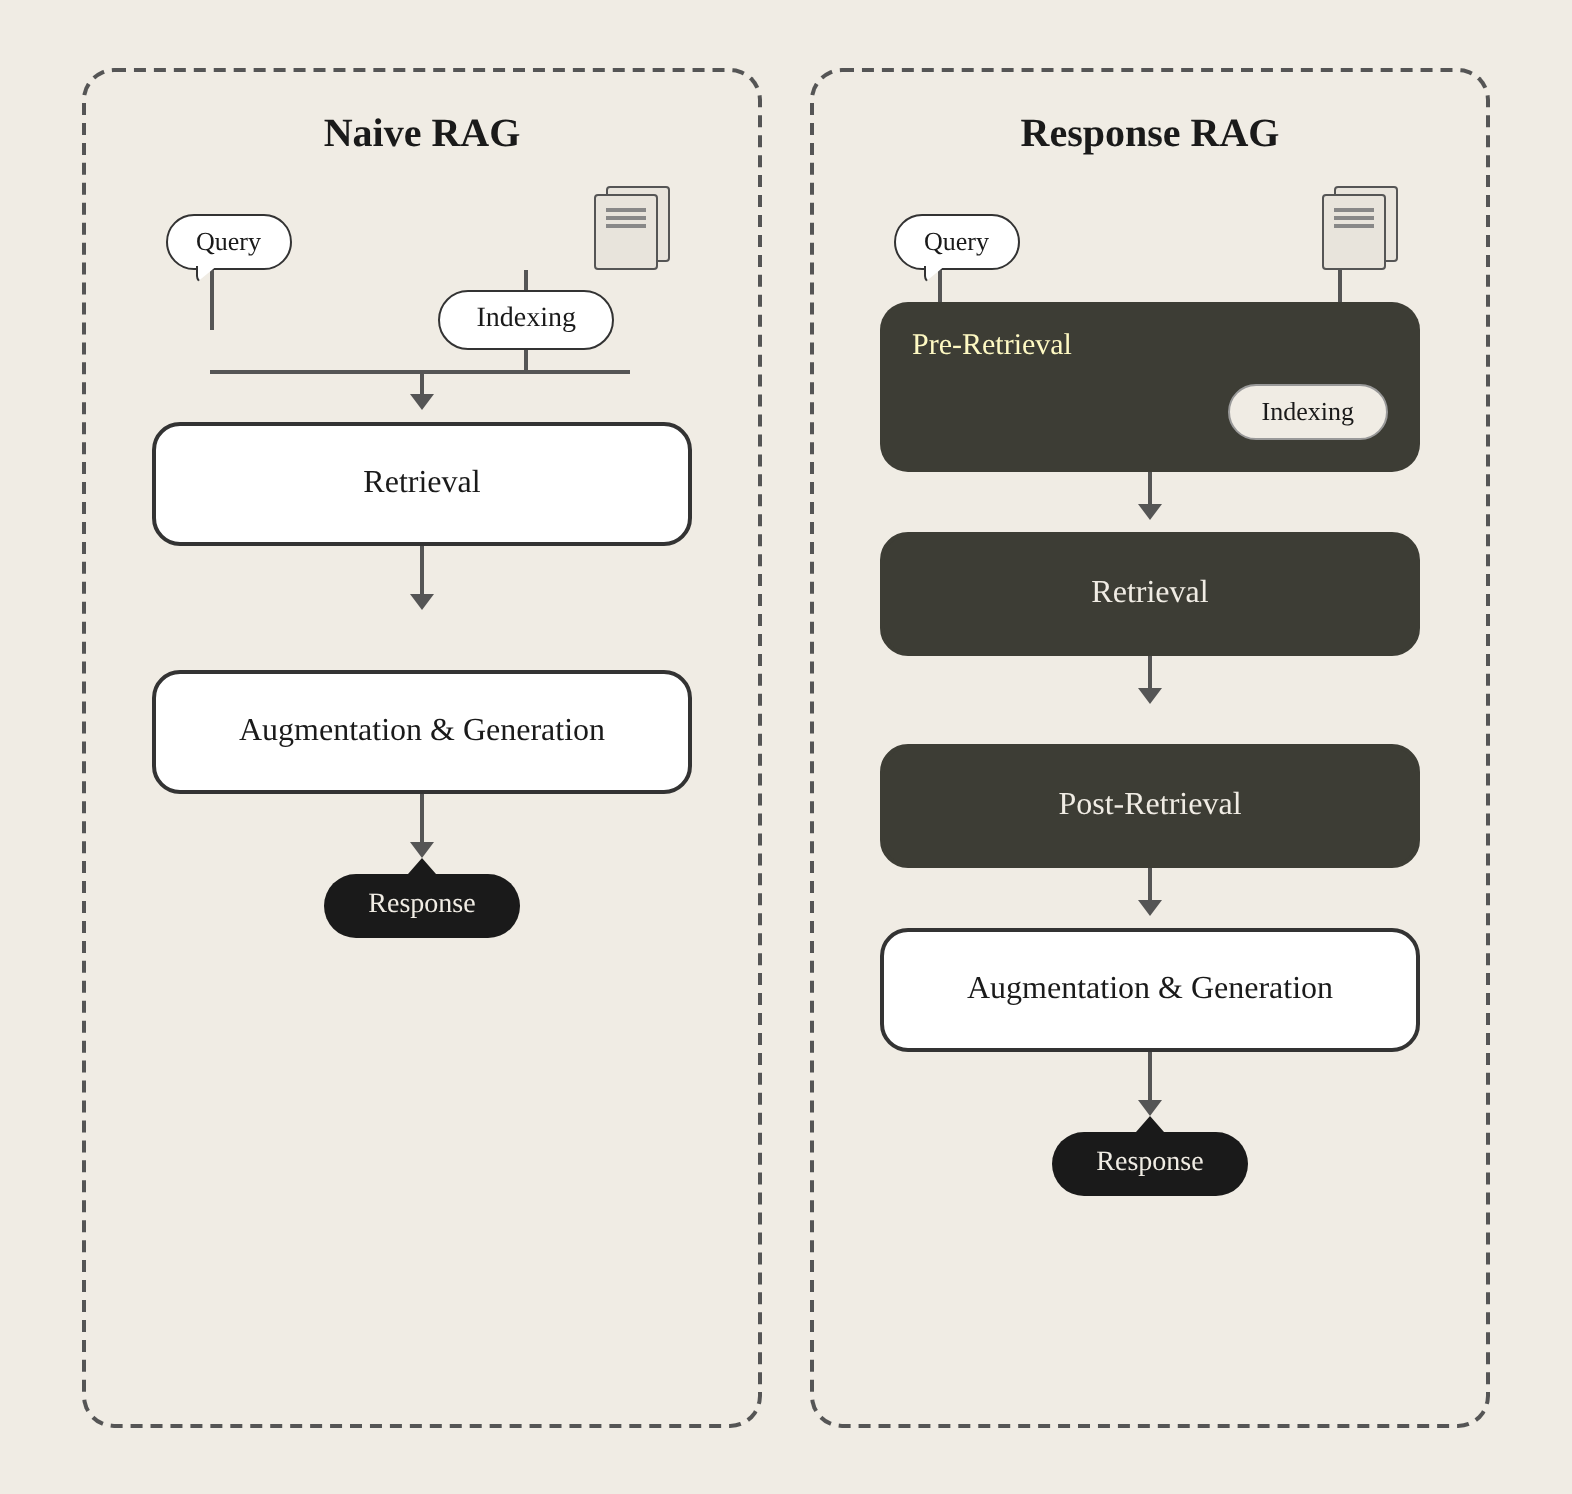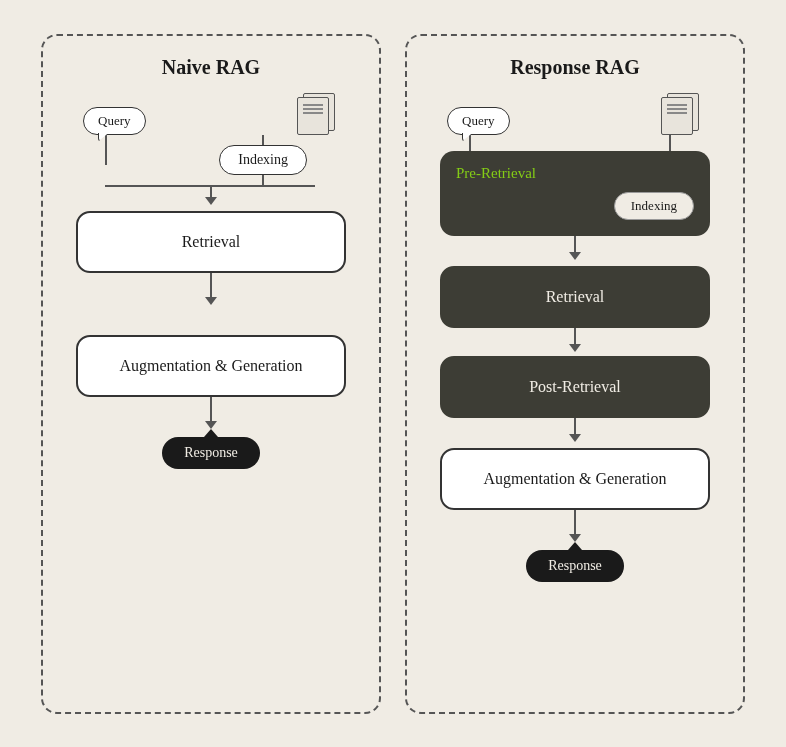--- a/index.html
+++ b/index.html
@@ -184,21 +184,21 @@
     
     .pre-retrieval-box {
       background: #3d3d35;
       border-radius: 14px;
       padding: 14px 16px 16px 16px;
       width: 270px;
       position: relative;
     }
 
     .pre-retrieval-title {
-      color: #84cc16;
+      color: #fef9c3;
       font-size: 15px;
       font-family: Georgia, serif;
       margin-bottom: 10px;
       text-align: left;
     }
 
     .pre-retrieval-inner {
       display: flex;
       justify-content: flex-end;
     }
@@ -336,21 +336,21 @@
 
     <div style="margin-top:6px;">
       <div class="dark-box">Retrieval</div>
     </div>
 
     <div class="flex-col-center" style="margin-top:0;">
       <div class="connector-vertical seg-16"></div>
       <div class="connector-arrow-down" style="border-top-color:#555;"></div>
     </div>
 
-    <div style="margin-top:4px;">
+    <div style="margin-top:20px;">
       <div class="dark-box">Post-Retrieval</div>
     </div>
 
     <div class="flex-col-center" style="margin-top:0;">
       <div class="connector-vertical seg-16"></div>
       <div class="connector-arrow-down"></div>
     </div>
 
     <div style="margin-top:6px;">
       <div class="main-box">Augmentation &amp; Generation</div>

